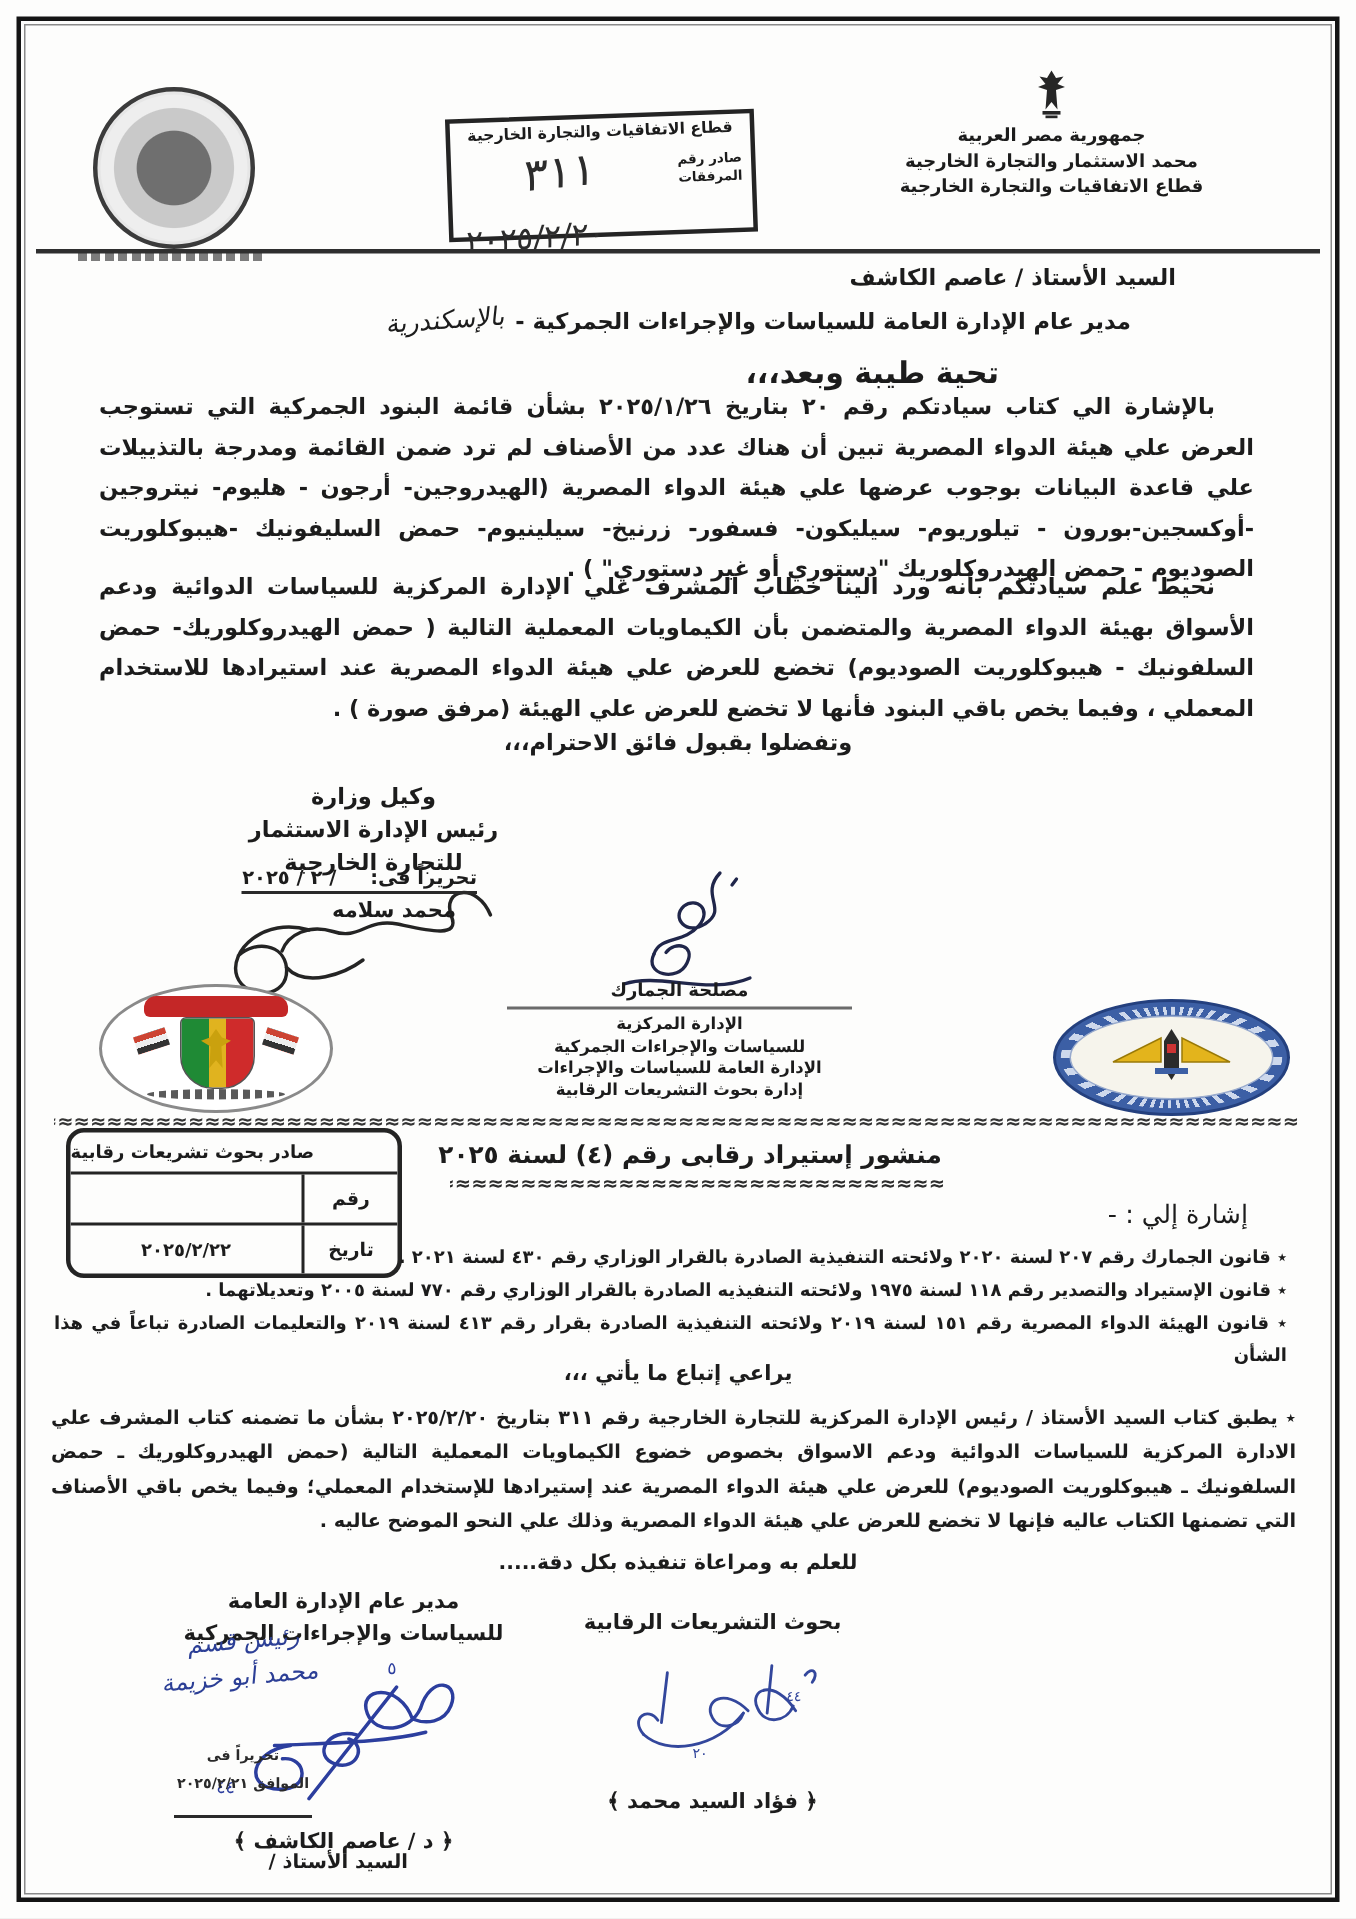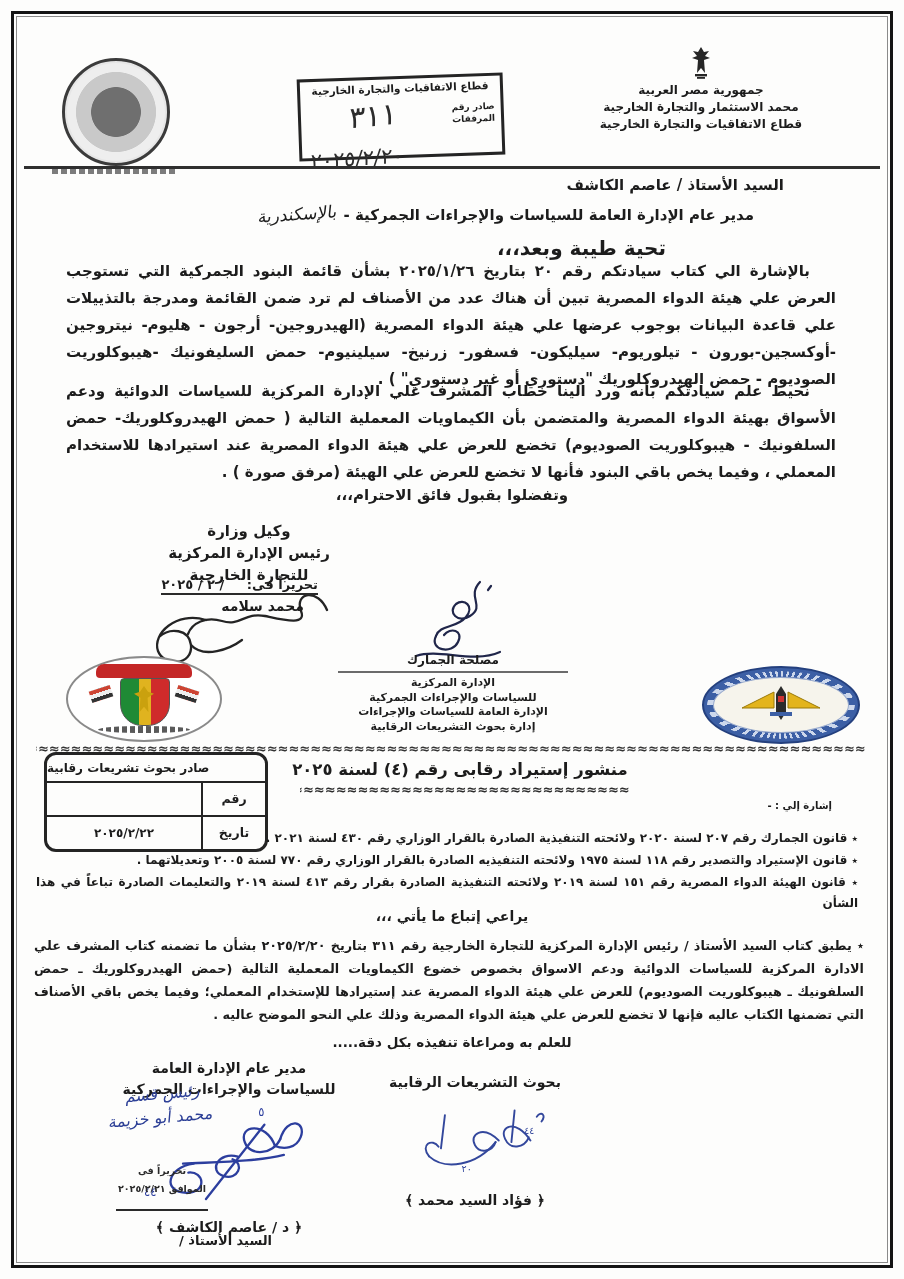--- a/index.html
+++ b/index.html
@@ -65,21 +65,21 @@
   .wave{left:36px;width:830px;height:16px;overflow:hidden;font-size:13px;font-weight:700;color:#333;letter-spacing:0;line-height:14px;}
   .wave1{top:742px;}
   .circ-title{top:760px;left:250px;width:420px;text-align:center;font-size:16.5px;font-weight:800;}
   .circ-underline{top:782px;left:300px;width:330px;text-align:center;overflow:hidden;height:15px;font-size:13px;font-weight:800;color:#2b2b2b;}
   .refbox{top:752px;left:44px;width:218px;height:94px;border:3px solid #242424;border-radius:12px;overflow:hidden;background:#fdfdfc;}
   .refbox .hd{height:26px;line-height:26px;text-align:left;font-size:12px;font-weight:700;border-bottom:2px solid #242424;}
   .refbox .row{display:flex;height:32px;}
   .refbox .row + .row{border-top:2px solid #242424;}
   .refbox .lbl{width:62px;border-left:2px solid #242424;text-align:center;font-size:12.5px;font-weight:700;line-height:32px;}
   .refbox .val{flex:1;text-align:center;font-size:12px;font-weight:700;line-height:32px;}
-  .ref-head{top:800px;right:72px;font-size:10px;font-weight:700;}
+  .ref-head{top:800px;right:72px;font-size:17px;font-weight:400;}
   .refs{top:828px;right:46px;left:36px;font-size:12px;font-weight:700;line-height:21px;text-align:justify;}
   .refs div{margin-bottom:1px;}
   .follow{top:908px;left:0;width:100%;text-align:center;font-size:14px;font-weight:800;}
   .bodypara{top:934px;right:40px;left:34px;font-size:12.8px;font-weight:700;line-height:23px;text-align:justify;}
   .action{top:1034px;left:0;width:100%;text-align:center;font-size:13.5px;font-weight:800;}
   
   .sigcol{position:absolute;text-align:center;}
   .sigcol .t{font-size:14px;font-weight:700;line-height:21px;}
   .sigcol .n{font-size:14px;font-weight:800;}
   .blue-hand{color:#2c3f96;transform:rotate(-5deg) skewX(-10deg);font-size:16px;line-height:24px;font-weight:400;text-align:center;}
@@ -126,21 +126,21 @@
     <span>مدير عام الإدارة العامة للسياسات والإجراءات الجمركية -</span><span class="handword">بالإسكندرية</span>
   </div>
   <div class="abs greet">تحية طيبة وبعد،،،</div>
 
   <div class="abs para p1">بالإشارة الي كتاب سيادتكم رقم ٢٠ بتاريخ ٢٠٢٥/١/٢٦ بشأن قائمة البنود الجمركية التي تستوجب العرض علي هيئة الدواء المصرية تبين أن هناك عدد من الأصناف لم ترد ضمن القائمة ومدرجة بالتذييلات علي قاعدة البيانات بوجوب عرضها علي هيئة الدواء المصرية (الهيدروجين- أرجون - هليوم- نيتروجين -أوكسجين-بورون - تيلوريوم- سيليكون- فسفور- زرنيخ- سيلينيوم- حمض السليفونيك -هيبوكلوريت الصوديوم - حمض الهيدروكلوريك "دستوري أو غير دستوري" ) .</div>
   <div class="abs para p2">نحيط علم سيادتكم بأنه ورد الينا خطاب المشرف علي الإدارة المركزية للسياسات الدوائية ودعم الأسواق بهيئة الدواء المصرية والمتضمن بأن الكيماويات المعملية التالية ( حمض الهيدروكلوريك- حمض السلفونيك - هيبوكلوريت الصوديوم) تخضع للعرض علي هيئة الدواء المصرية عند استيرادها للاستخدام المعملي ، وفيما يخص باقي البنود فأنها لا تخضع للعرض علي الهيئة (مرفق صورة ) .</div>
   <div class="abs closing">وتفضلوا بقبول فائق الاحترام،،،</div>
 
   <div class="abs sig-title-left">
     <div>وكيل وزارة</div>
-    <div>رئيس الإدارة المركزية</div>
+    <div>رئيس الإدارة الاستثمار</div>
     <div>للتجارة الخارجية</div>
   </div>
 
   <svg class="svg-sig" style="top:582px;right:560px" width="200" height="90" viewBox="0 0 200 90">
     <g fill="none" stroke="#242424" stroke-width="2.3" stroke-linecap="round">
       <path d="M183,28 C174,6 150,10 157,29 C163,44 140,38 121,34 C100,30 96,45 78,39 C62,34 48,41 44,52"></path>
       <path d="M62,38 C32,29 8,52 14,69 C20,85 49,84 47,63 C45,47 26,45 15,55"></path>
       <path d="M47,63 C60,77 86,67 98,58"></path>
     </g>
   </svg>

